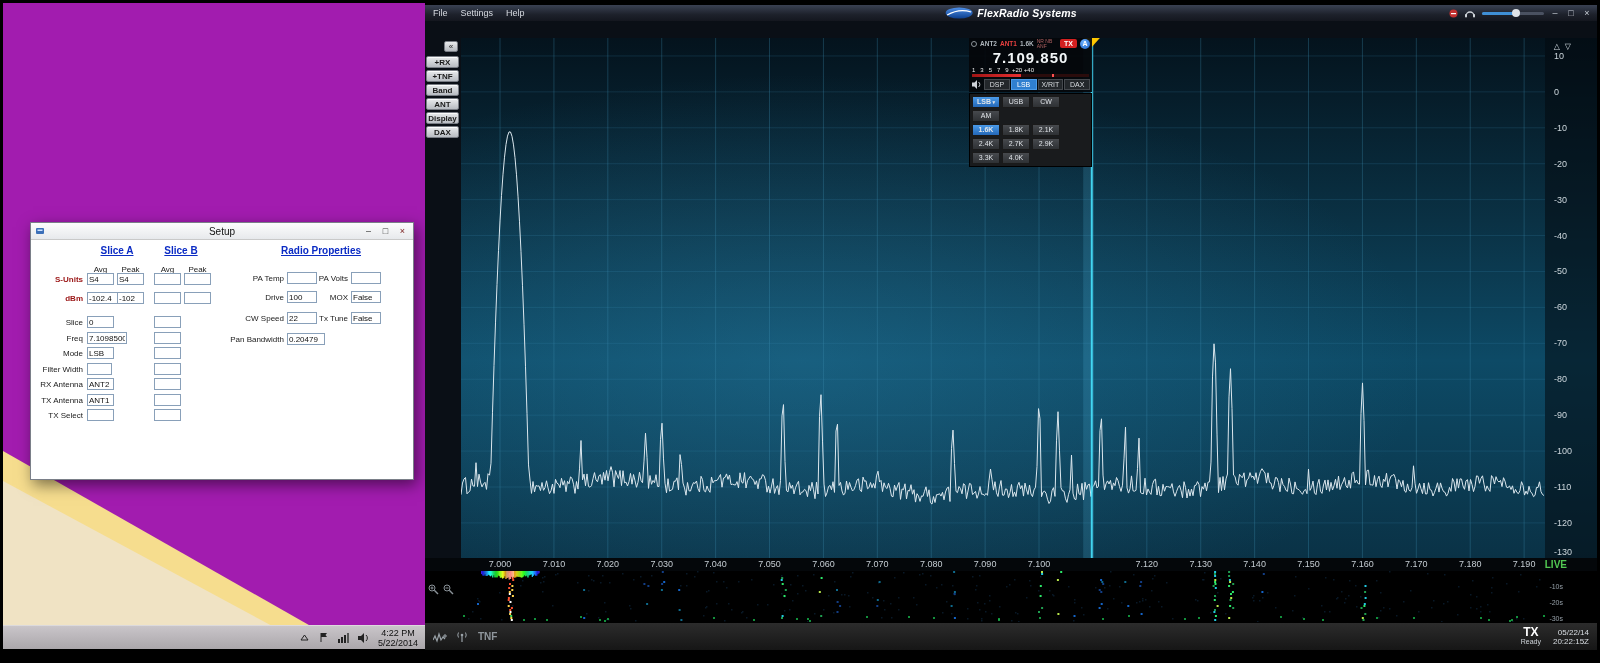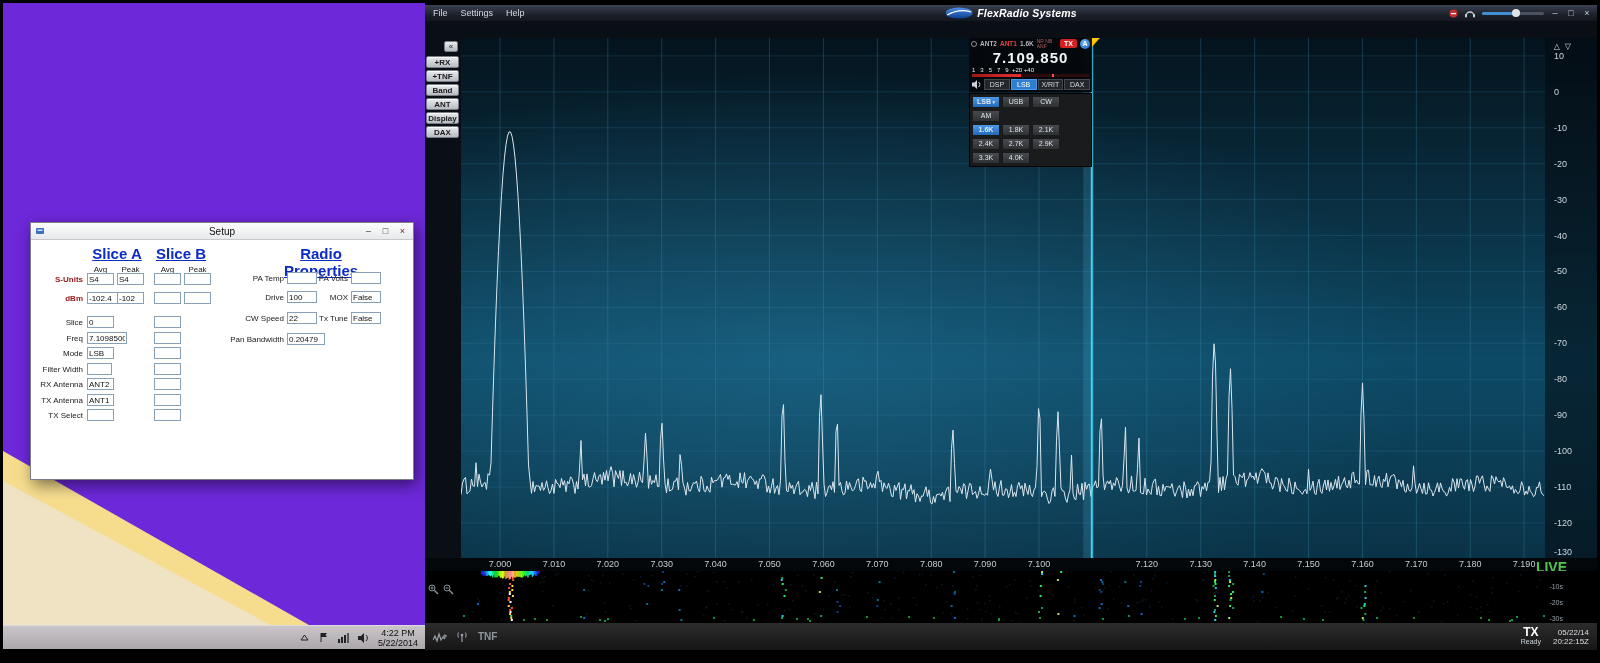--- a/index.html
+++ b/index.html
@@ -1,41 +1,41 @@
 <!DOCTYPE html>
 <html><head>
 <meta charset="utf-8">
 <style>
   *{margin:0;padding:0;box-sizing:border-box}
   html,body{width:1600px;height:663px;background:#000;overflow:hidden;font-family:"Liberation Sans",sans-serif}
   body{position:relative}
 
   
-  #desktop{position:absolute;left:3px;top:3px;width:422px;height:646px;background:#6d28d9;overflow:hidden}
+  #desktop{position:absolute;left:3px;top:3px;width:422px;height:646px;background:#a21caf;overflow:hidden}
   .wedge{position:absolute;inset:0}
   .wedge-yellow{background:#f6dd8e;clip-path:polygon(0px 448px,348px 646px,0px 646px)}
   .wedge-cream{background:#f0e3c4;clip-path:polygon(0px 478px,312px 646px,0px 646px)}
 
   #taskbar{position:absolute;left:0;bottom:0;width:100%;height:24px;background:linear-gradient(#c9c5c9,#aba7ab);border-top:1px solid #dcdadc;display:flex;align-items:center;justify-content:flex-end;gap:7px;padding-right:7px}
   .tray-icon{width:13px;height:12px;display:flex;align-items:center;justify-content:center}
   #clock{font-size:9px;line-height:10px;text-align:center;color:#101010}
 
   
   #setup-window{position:absolute;left:27px;top:219px;width:384px;height:258px;background:#fff;border:1px solid #7a7f88;box-shadow:3px 5px 14px rgba(0,0,0,.5)}
   .sw-titlebar{position:relative;height:17px;background:linear-gradient(#fdfdfd,#e7e9ec);border-bottom:1px solid #c9c9c9;display:flex;align-items:center}
   .sw-icon{margin-left:4px;display:flex}
   .sw-title{position:absolute;left:0;right:0;text-align:center;font-size:10px;color:#111}
   .sw-controls{position:absolute;right:2px;top:1px;display:flex}
   .sw-btn{width:17px;text-align:center;font-size:9px;line-height:14px;color:#333}
   .sw-close{color:#7c2020}
   .sw-tabs{height:15px;display:flex;align-items:flex-end;padding-left:4px;border-bottom:1px solid #9a9a9a;background:#f7f6f2}
   .sw-tab{font-size:8px;line-height:11px;padding:1px 4px 0;background:#efeee7;border:1px solid #9a9a9a;border-bottom:none;color:#222;margin-right:1px;position:relative;top:1px}
   .sw-tab.active{background:#fff;padding-bottom:2px;z-index:2}
   .sw-body{position:relative;height:226px;background:#fff}
-  .sw-head{position:absolute;font-size:15px;font-weight:bold;color:#0b2bc4;text-decoration:underline;text-align:center}
+  .sw-head{position:absolute;font-size:10px;font-weight:bold;color:#0b2bc4;text-decoration:underline;text-align:center}
   .sw-col{position:absolute;font-size:8px;color:#202020;text-align:center}
   .sw-label{position:absolute;font-size:8px;color:#202020;text-align:right;line-height:10px}
   .sw-red{color:#9a1414;font-weight:bold}
   .sw-input{position:absolute;height:12px;border:1px solid #89a0b9;font-size:8px;padding:0 1px;background:#fff;color:#111;font-family:"Liberation Sans",sans-serif}
 
   
   #app{position:absolute;left:425px;top:5px;width:1172px;height:645px;background:#0a0f16}
   #titlebar{position:absolute;top:0;left:0;right:0;height:16px;background:linear-gradient(#3a4152,#1d212b 60%,#14171f);display:flex;align-items:center}
   #menu{display:flex;gap:13px;padding-left:8px;position:relative;z-index:2}
   .menu-item{font-size:9px;color:#d6dae0}
@@ -82,21 +82,21 @@
   .flag-tabs .f-tab{flex:1;text-align:center;font-size:7px;color:#d8dce0;background:#23272b;border:1px solid #45494e;line-height:9px}
   .flag-tabs .f-tab.active{background:#2f7fd0;border-color:#4a9ae8;color:#fff}
   #mode-popup{position:absolute;left:544px;top:88px;width:123px;background:#191b1d;border:1px solid #000;padding:1px;z-index:5}
   .mp-row{display:flex;flex-wrap:wrap}
   .mp-row .mp-btn{width:28px;margin:1px;text-align:center;font-size:7px;color:#e0e4e8;background:linear-gradient(#46494d,#2e3134);border:1px solid #1a1a1a;line-height:10px}
   .mp-row .mp-btn.active{background:linear-gradient(#4a9ae8,#2468b8);font-weight:bold}
   #mp-modes .mp-btn.active::after{content:" \25BE";font-size:5px}
 
   #freq-scale{position:absolute;left:0;top:553px;width:1172px;height:13px;background:#04070a}
   .fs-label{position:absolute;top:1px;width:30px;text-align:center;font-size:9px;color:#c4ccd2}
-  #live-label{position:absolute;right:30px;top:1px;font-size:14px;font-weight:bold;color:#52c852}
+  #live-label{position:absolute;right:30px;top:1px;font-size:10px;font-weight:bold;color:#52c852}
 
   #waterfall-svg{position:absolute;left:36px;top:566px}
   #wf-bg{position:absolute;left:0;top:566px;width:1172px;height:51px;background:#000}
   #wf-labels{position:absolute;right:34px;top:574px;display:flex;flex-direction:column;align-items:flex-end;z-index:3}
   #wf-labels span{font-size:7px;color:#96a0a8;line-height:16px}
   #wf-tools{position:absolute;left:3px;top:576px;display:flex;gap:4px;z-index:3}
 
   #statusbar{position:absolute;left:0;top:617px;width:1172px;height:28px;background:linear-gradient(#2c2c2c,#161616);border-top:1px solid #000;display:flex;align-items:center;padding:0 8px}
   .sb-icon{display:flex;margin-right:7px}
   #tnf-label{font-size:10px;font-weight:bold;color:#8f969c;margin-left:2px}

